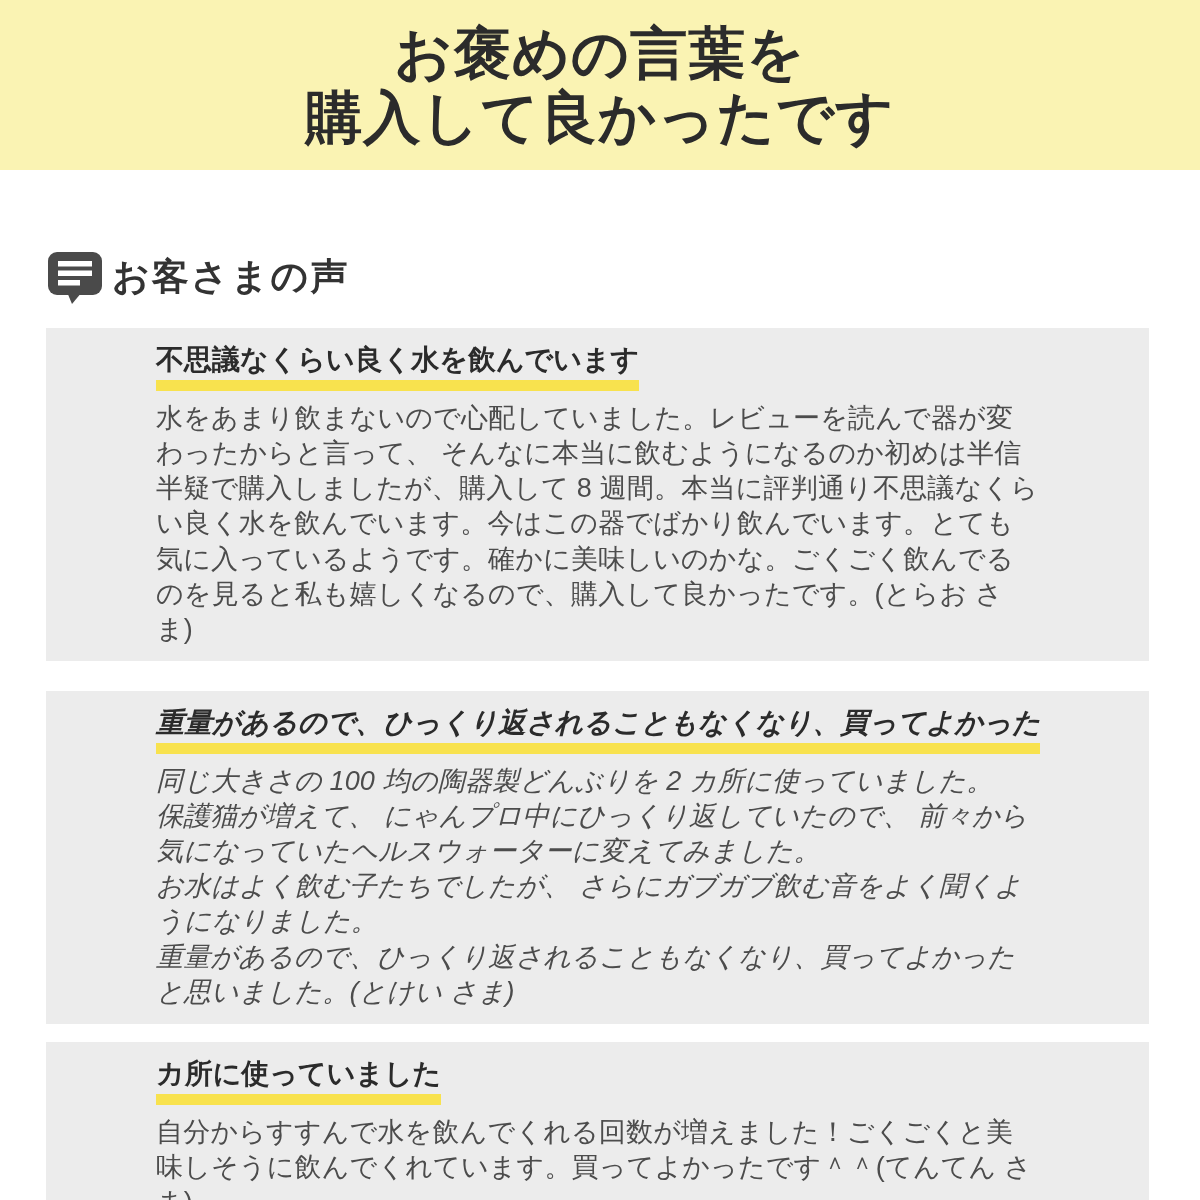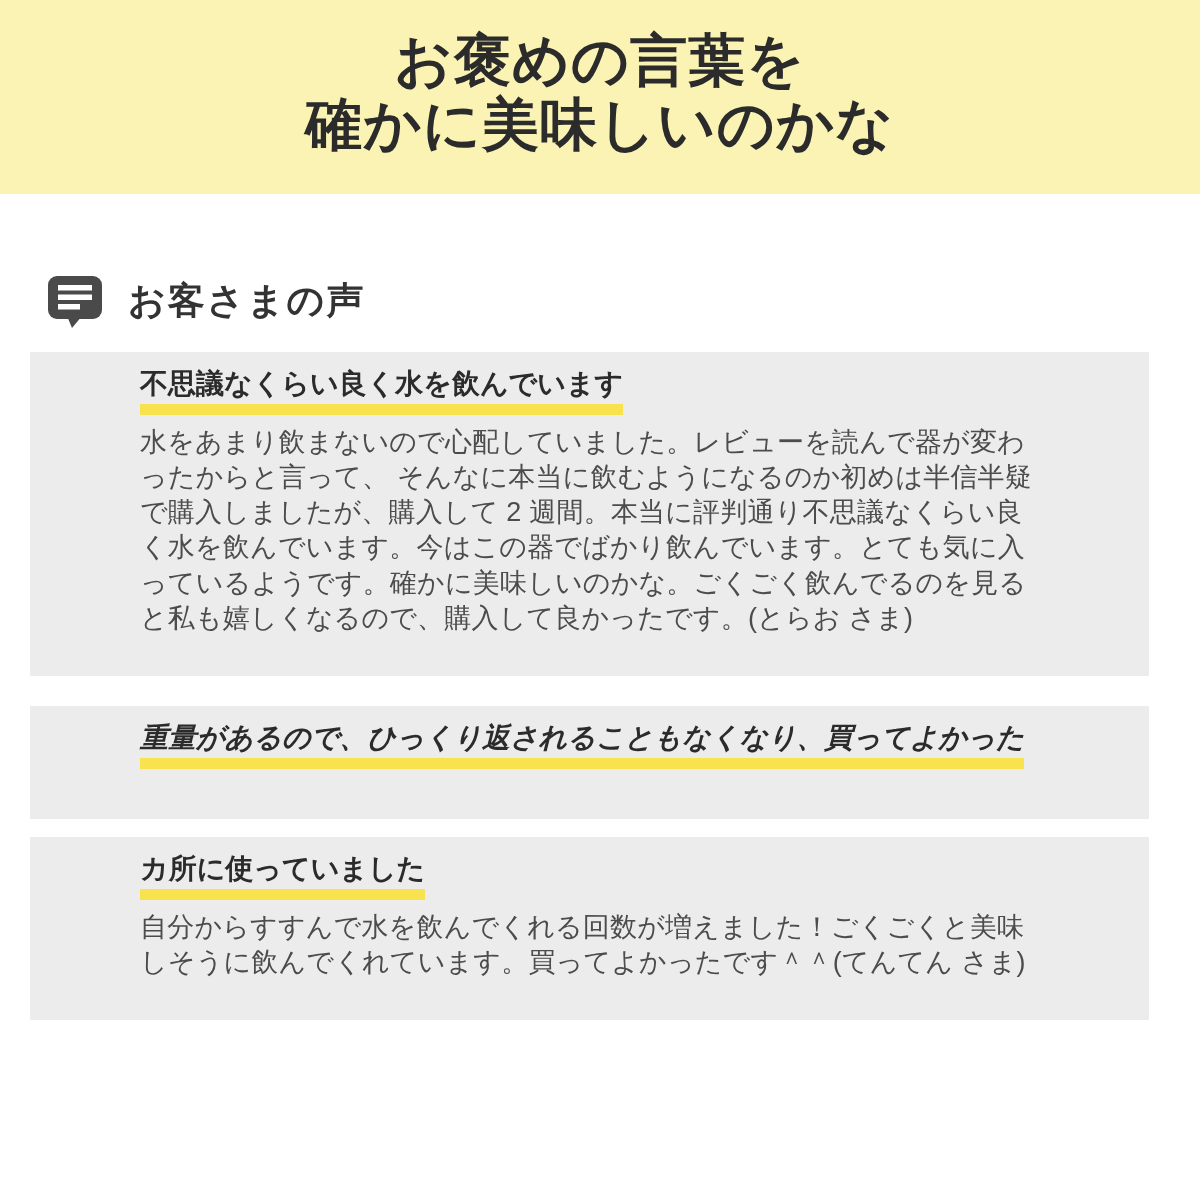--- a/index.html
+++ b/index.html
@@ -7,61 +7,60 @@
     width: 1200px;
     background: #ffffff;
     font-family: "Liberation Sans", sans-serif;
     color: #2b2b2b;
   }
   body { height: 1200px; overflow: hidden; }
 
   
   .banner {
     width: 1200px;
-    height: 194px;
+    height: 170px;
     background: var(--banner_bg, #faf3b3);
     display: flex;
     flex-direction: column;
     align-items: center;
     justify-content: center;
     text-align: center;
     font-size: 57px;
     font-weight: 900;
     line-height: 1.13;
     letter-spacing: 1px;
     color: var(--title_text, #2b2b2b);
-    font-family: Liberation Mono, monospace;
   }
 
   
   .section-head {
     display: flex;
     align-items: center;
-    gap: 26px;
+    gap: 10px;
     margin: 80px 0 24px 48px;
   }
   .section-head .icon {
     width: 54px;
     height: 54px;
     display: inline-flex;
     color: var(--icon_gray, #4a4a4a);
   }
   .section-title {
     font-size: 37px;
     font-weight: 800;
     color: #333333;
     letter-spacing: 2px;
   }
 
   
   .card {
     background: var(--card_bg, #ececec);
-    margin-left: 30px;
+    margin-left: 46px;
     margin-right: 51px;
-    padding: 16px 110px 40px 110px;
+    padding: 16px 110px 14px 110px;
   }
   .card.gap-lg { margin-bottom: 30px; }
   .card.gap-sm { margin-bottom: 18px; font-style: italic; }
 
   .rtitle-row { margin-bottom: 10px; white-space: nowrap; }
   .rtitle {
     display: inline-block;
     font-size: 28px;
     font-weight: 900;
     line-height: 1.15;
@@ -75,47 +74,51 @@
     color: var(--body_text, #4c4c4c);
     white-space: pre-line;
     letter-spacing: 0.2px;
   }
 </style>
 </head>
 <body>
 
 <header class="banner">
   <div>お褒めの言葉を</div>
-  <div>確かに美味しいのかな</div>
+  <div>購入して良かったです</div>
 </header>
 
 <div class="section-head">
   <span class="icon">
     <svg width="54" height="54" viewBox="0 0 54 54" xmlns="http://www.w3.org/2000/svg" aria-hidden="true">
       <rect x="0" y="2" width="54" height="43" rx="9" fill="currentColor"></rect>
       <polygon points="19,42 34,42 24,54" fill="currentColor"></polygon>
       <rect x="10" y="11" width="34" height="5.5" fill="#ffffff"></rect>
       <rect x="10" y="20.5" width="34" height="5.5" fill="#ffffff"></rect>
       <rect x="10" y="30" width="22" height="5.5" fill="#ffffff"></rect>
     </svg>
   </span>
   <h2 class="section-title">お客さまの声</h2>
 </div>
 
 <section class="card gap-lg">
   <div class="rtitle-row">
     <span class="rtitle">不思議なくらい良く水を飲んでいます</span>
   </div>
-  <p class="rbody">水をあまり飲まないので心配していました。レビューを読んで器が変わったからと言って、 そんなに本当に飲むようになるのか初めは半信半疑で購入しましたが、購入して 2 週間。本当に評判通り不思議なくらい良く水を飲んでいます。今はこの器でばかり飲んでいます。とても気に入っているようです。確かに美味しいのかな。ごくごく飲んでるのを見ると私も嬉しくなるので、購入して良かったです。(とらお さま)</p>
+  <p class="rbody">水をあまり飲まないので心配していました。レビューを読んで器が変わったからと言って、 そんなに本当に飲むようになるのか初めは半信半疑で購入しましたが、購入して 8 週間。本当に評判通り不思議なくらい良く水を飲んでいます。今はこの器でばかり飲んでいます。とても気に入っているようです。確かに美味しいのかな。ごくごく飲んでるのを見ると私も嬉しくなるので、購入して良かったです。(とらお さま)</p>
 </section>
 
 <section class="card gap-sm">
   <div class="rtitle-row">
     <span class="rtitle">重量があるので、ひっくり返されることもなくなり、買ってよかった</span>
   </div>
+  <p class="rbody">同じ大きさの 100 均の陶器製どんぶりを 2 カ所に使っていました。
+保護猫が増えて、 にゃんプロ中にひっくり返していたので、 前々から気になっていたヘルスウォーターに変えてみました。
+お水はよく飲む子たちでしたが、 さらにガブガブ飲む音をよく聞くようになりました。
+重量があるので、ひっくり返されることもなくなり、買ってよかったと思いました。(とけい さま)</p>
 </section>
 
 <section class="card">
   <div class="rtitle-row">
     <span class="rtitle">カ所に使っていました</span>
   </div>
   <p class="rbody">自分からすすんで水を飲んでくれる回数が増えました！ごくごくと美味しそうに飲んでくれています。買ってよかったです＾＾(てんてん さま)</p>
 </section>
 
 </body></html>

